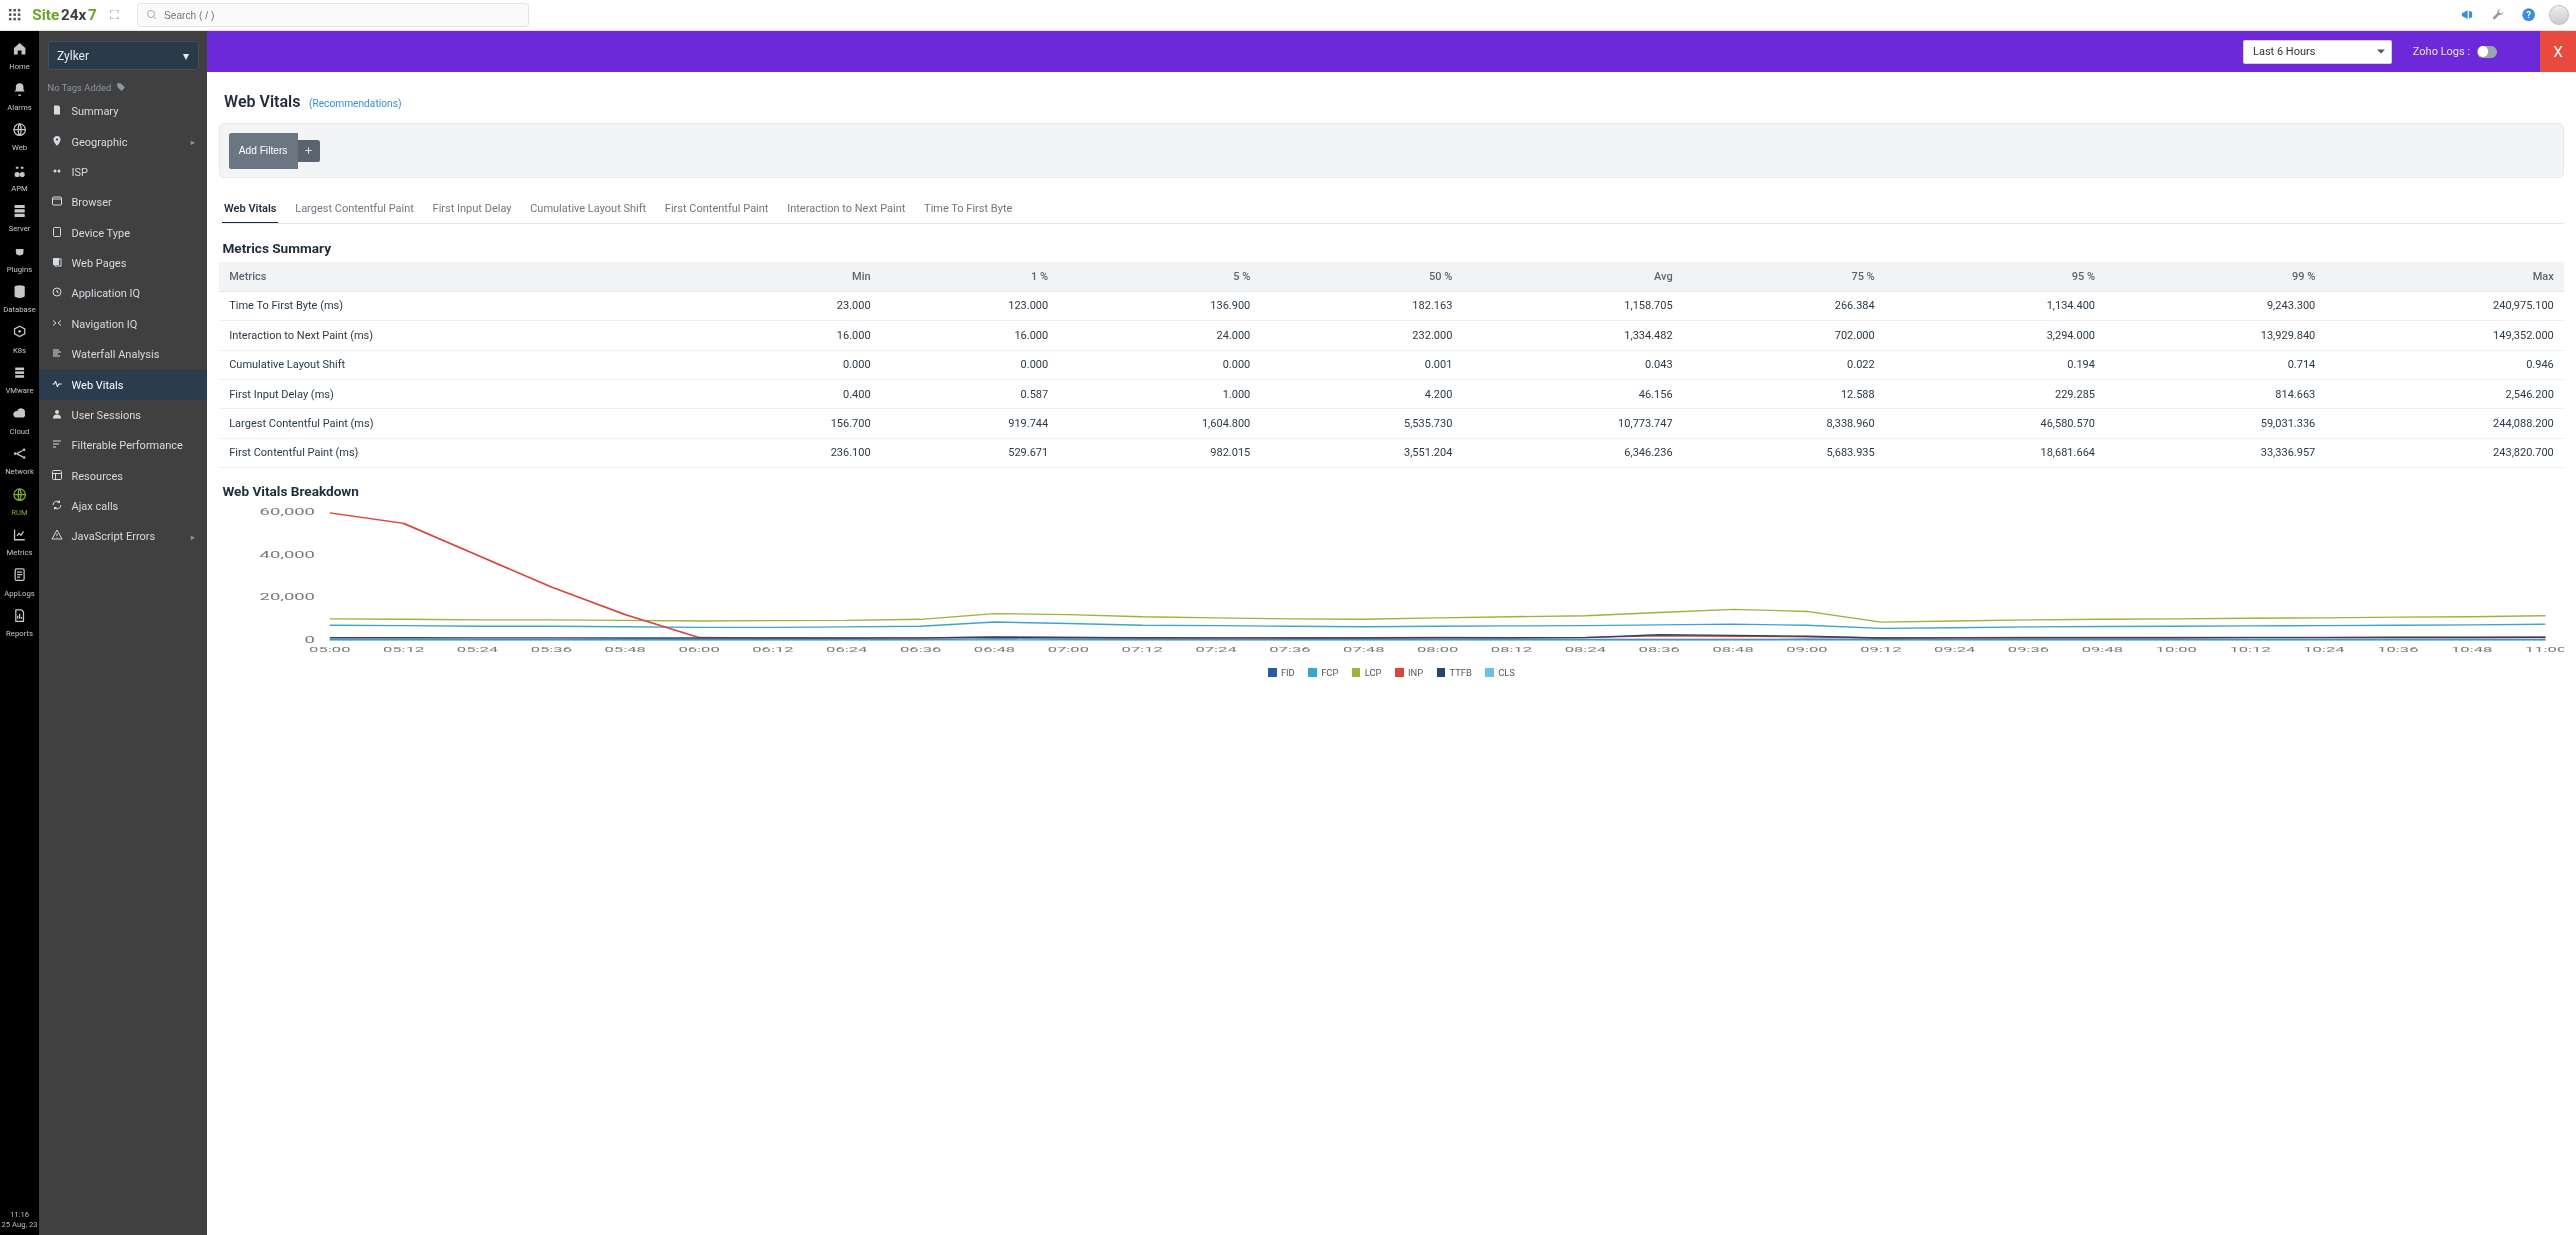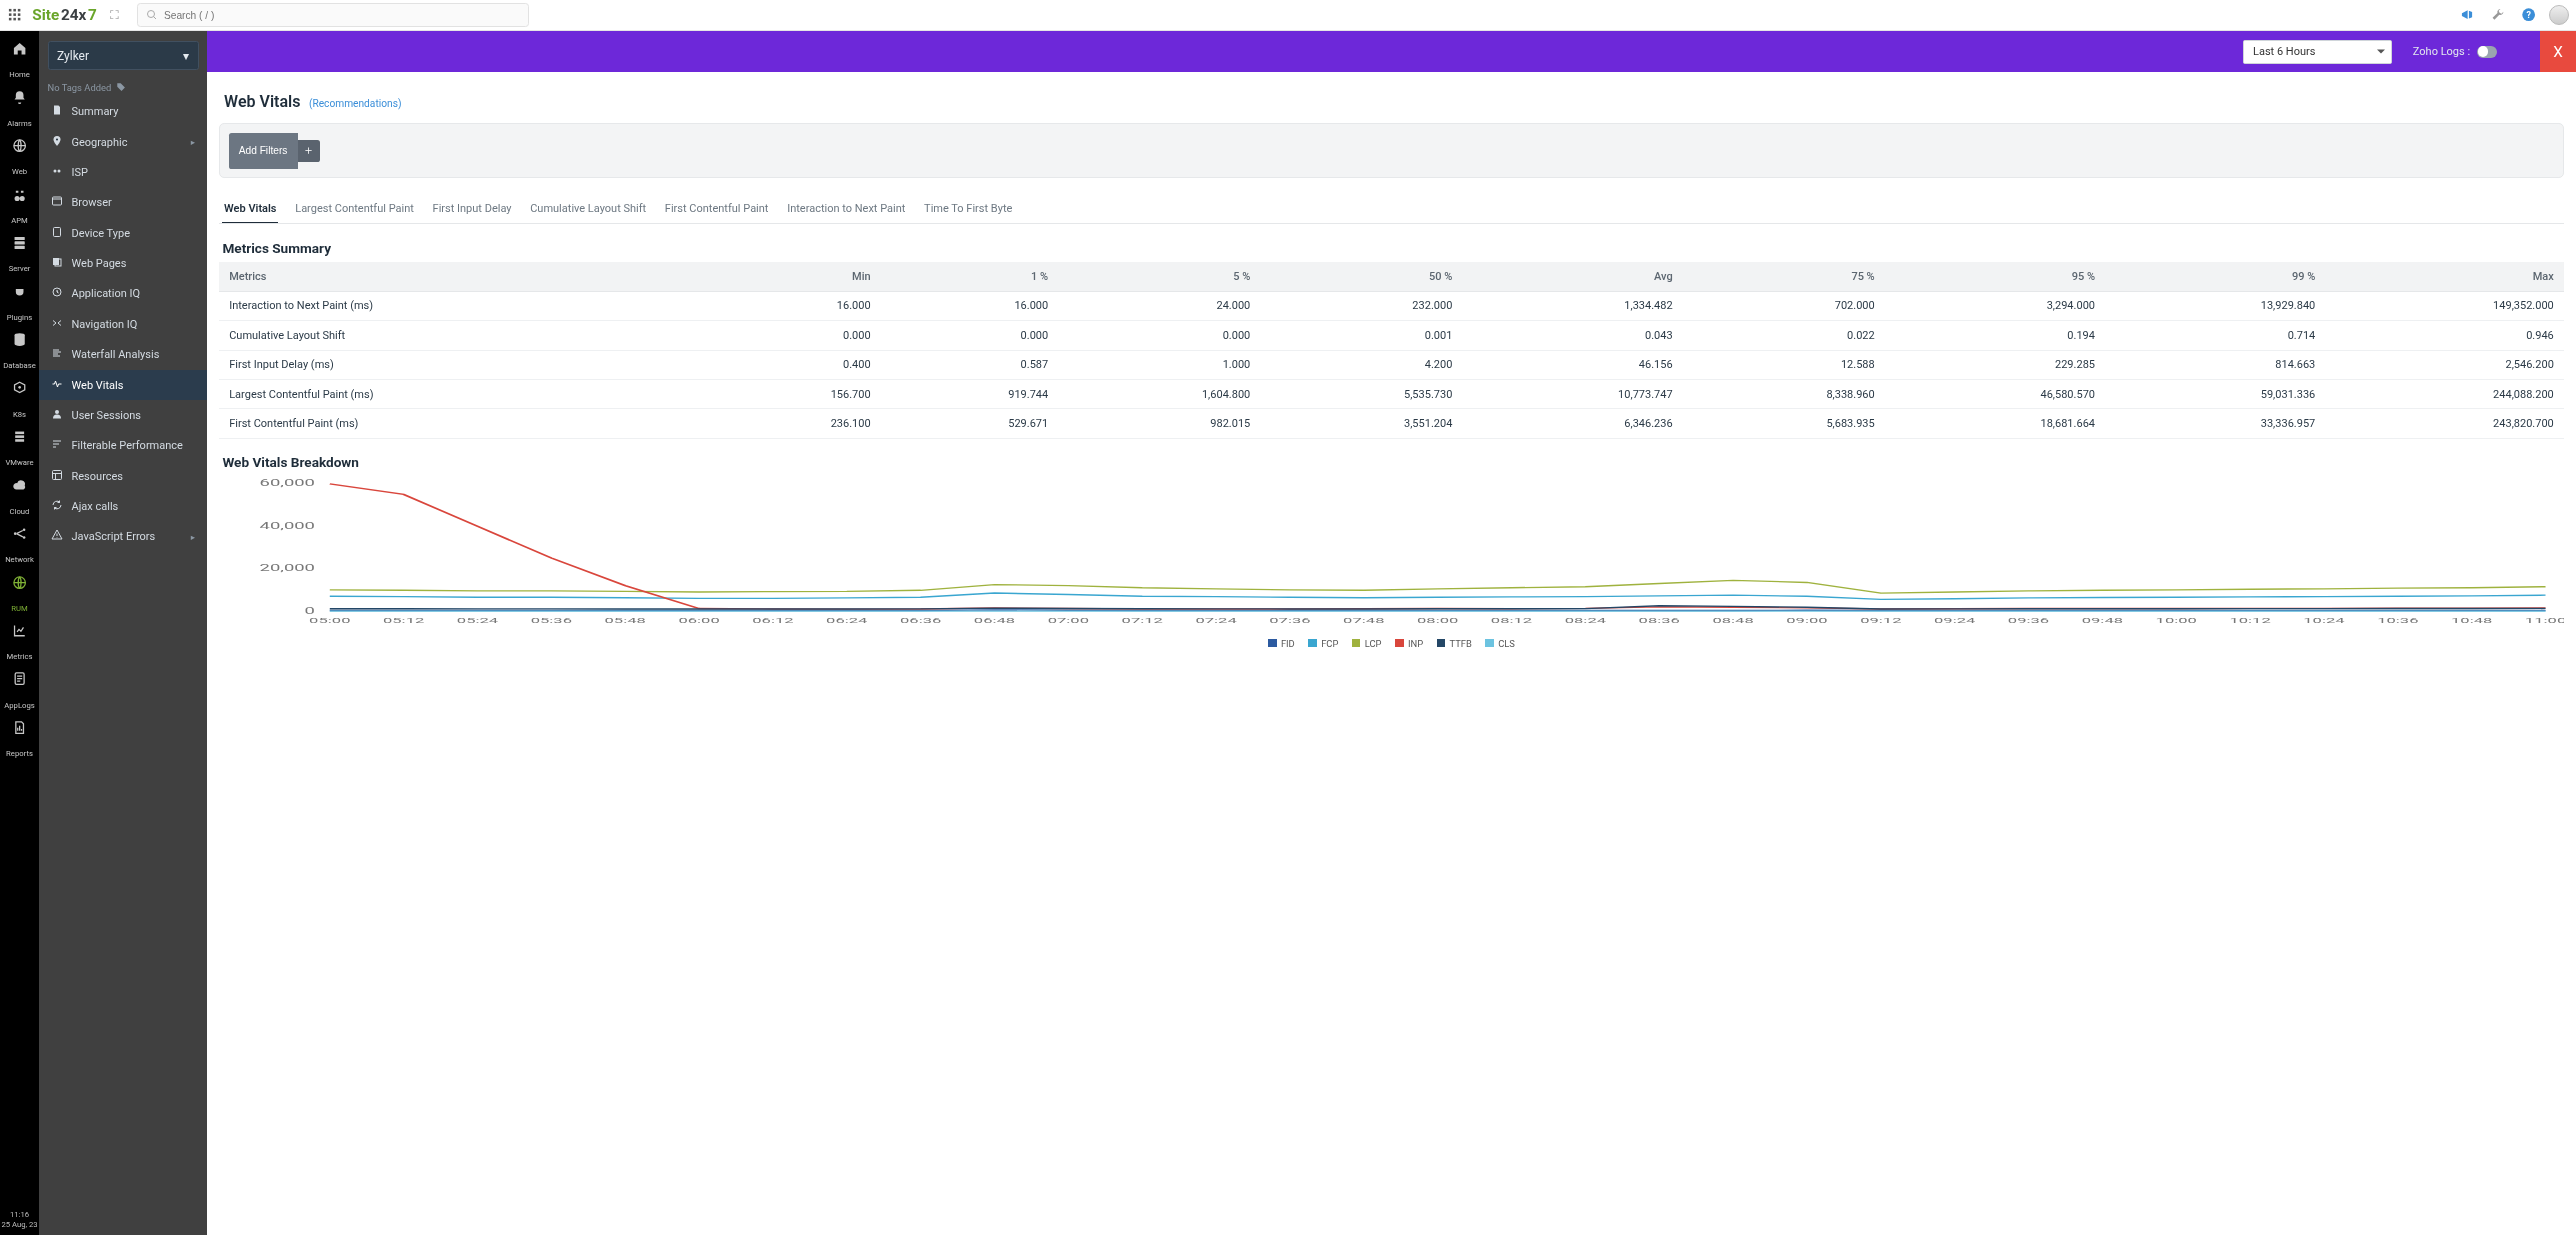--- a/index.html
+++ b/index.html
@@ -14,21 +14,21 @@
 .expand-icon{color:#888;font-size:12px;margin-left:3.4px;cursor:pointer}
 .search-wrap{position:relative;margin-left:8.5px}
 .search-wrap svg{position:absolute;left:8.5px;top:50%;transform:translateY(-50%);color:#aaa}
 .search{width:392px;height:24px;border:0.9px solid #e2e2e2;border-radius:3.4px;padding:0 8.5px 0 25.6px;font-size:10.2px;color:#666;background:#fafafa}
 .topbar .spacer{flex:1}
 .topbar .icon-btn{width:20.4px;height:20.4px;display:flex;align-items:center;justify-content:center;color:#3b8ed8;cursor:pointer}
 .topbar .icon-btn.gray{color:#999}
 .avatar{width:20.4px;height:20.4px;border-radius:50%;background:linear-gradient(#eee,#ccc);border:0.9px solid #bbb}
 .body{display:flex;flex:1;min-height:0}
 .rail{width:39px;background:#000;color:#c7c7c7;display:flex;flex-direction:column;align-items:center;padding-top:5.1px;font-size:7.7px;overflow-y:auto}
-.rail-item{display:flex;flex-direction:column;align-items:center;gap:12px;padding:5.1px 0;width:100%;cursor:pointer;text-align:center}
+.rail-item{display:flex;flex-direction:column;align-items:center;gap:4px;padding:5.1px 0;width:100%;cursor:pointer;text-align:center}
 .rail-item svg{width:15.3px;height:15.3px}
 .rail-item.active{color:#7fb135}
 .rail-footer{margin-top:auto;padding:5.1px 0;text-align:center;font-size:7.7px;line-height:1.3;color:#bbb}
 .side{width:168px;background:#404040;color:#c9d2db;display:flex;flex-direction:column;overflow-y:auto}
 .side-top{padding:10.2px 8.5px 5.1px}
 .app-select{width:100%;height:29px;background:#2b3a48;border:0.9px solid #415060;border-radius:2.6px;color:#e5eaef;padding:0 8.5px;display:flex;align-items:center;justify-content:space-between;cursor:pointer;font-size:12px}
 .tags-row{font-size:9.4px;color:#8b97a3;padding:6.8px 8.5px 3.4px;display:flex;align-items:center;gap:5.1px}
 .side-item{display:flex;align-items:center;gap:8.5px;padding:7.7px 12px;cursor:pointer;font-size:11px;color:#d4dbe2}
 .side-item.active{background:#2b3c4d;color:#fff}
 .side-item svg{width:12px;height:12px;flex:0 0 12px}
@@ -388,20 +388,32 @@
                 <th>5 %</th>
                 <th>50 %</th>
                 <th>Avg</th>
                 <th>75 %</th>
                 <th>95 %</th>
                 <th>99 %</th>
                 <th>Max</th>
               </tr>
             </thead>
           <tbody id="mtbody">
+              <tr>
+                <td>Time To First Byte (ms)</td>
+                <td>23.000</td>
+                <td>123.000</td>
+                <td>136.900</td>
+                <td>182.163</td>
+                <td>1,158.705</td>
+                <td>266.384</td>
+                <td>1,134.400</td>
+                <td>9,243.300</td>
+                <td>240,975.100</td>
+              </tr>
               <tr>
                 <td>Interaction to Next Paint (ms)</td>
                 <td>16.000</td>
                 <td>16.000</td>
                 <td>24.000</td>
                 <td>232.000</td>
                 <td>1,334.482</td>
                 <td>702.000</td>
                 <td>3,294.000</td>
                 <td>13,929.840</td>

